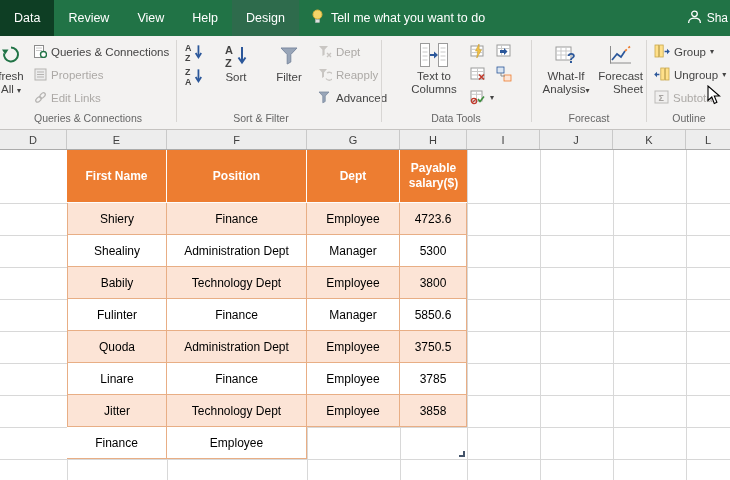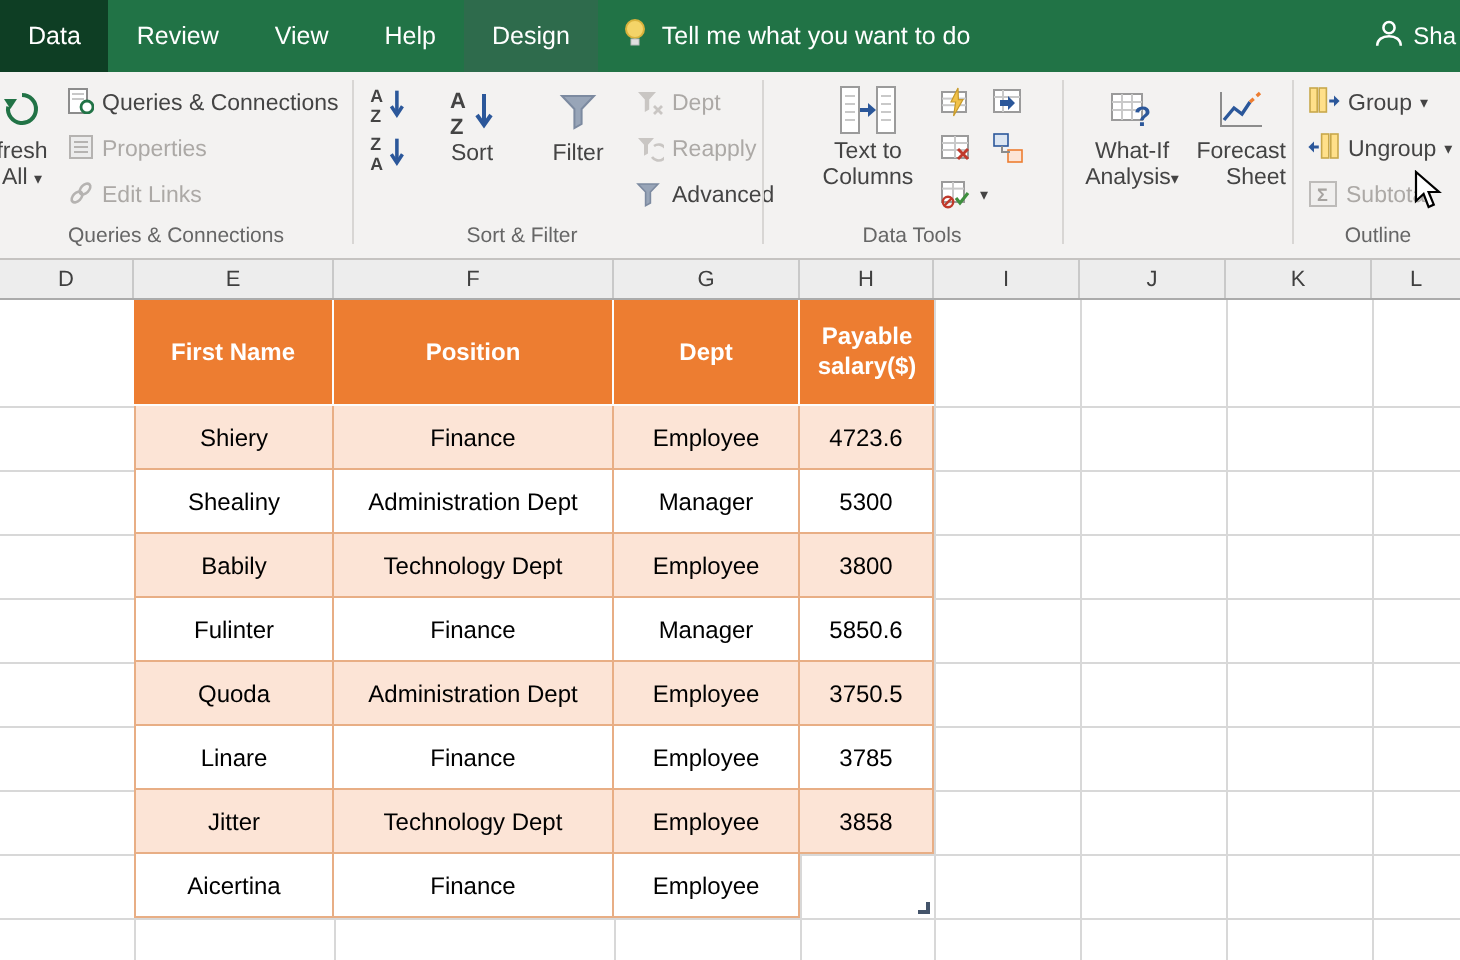--- a/index.html
+++ b/index.html
@@ -279,20 +279,21 @@
     <div class="ric">
       <svg width="24" height="22" viewBox="0 0 24 22">
           <line x1="2.5" y1="2" x2="2.5" y2="19.5" stroke="#8C8C8C"></line>
           <line x1="2" y1="19" x2="23" y2="19" stroke="#8C8C8C"></line>
           <polyline points="4,16 9,10 13,13 17,7" fill="none" stroke="#2B579A" stroke-width="1.7"></polyline>
           <polyline points="17,7 22,2.5" fill="none" stroke="#ED7D31" stroke-width="1.7" stroke-dasharray="2.5,2"></polyline>
         </svg>
     </div>
     <div class="lbl" style="max-width:46px;text-align:right;">Forecast Sheet</div>
   </div>
+  <div class="glabel" style="left:533px; width:112px;">Forecast</div>
   <div class="vdiv" style="left:646px;"></div>
 
   <div class="rsmall" style="left:654px; top:6px;">
     <span>
       <svg width="16" height="15" viewBox="0 0 16 15">
           <rect x="1" y="1" width="3.6" height="12" fill="#FFE08A" stroke="#C8A84B" stroke-width="0.8"></rect>
           <rect x="5.6" y="1" width="3.6" height="12" fill="#FFE08A" stroke="#C8A84B" stroke-width="0.8"></rect>
           <path d="M10.6 7.5 h2.4" stroke="#2B579A" stroke-width="1.5"></path>
           <polygon points="13,4.8 13,10.2 15.8,7.5" fill="#2B579A"></polygon>
         </svg>
@@ -391,21 +392,20 @@
     <div class="tc c0">Linare</div>
     <div class="tc">Finance</div>
     <div class="tc">Employee</div>
     <div class="tc">3785</div>
 
     <div class="tc c0 alt">Jitter</div>
     <div class="tc alt">Technology Dept</div>
     <div class="tc alt">Employee</div>
     <div class="tc alt">3858</div>
 
-    <div class="tc c0">Aicertina</div>
     <div class="tc">Finance</div>
     <div class="tc">Employee</div>
 
     <div class="tbl-handle"></div>
   </div>
 </div>
 
 <div class="cursor">
   <svg width="14" height="20" viewBox="0 0 14 20">
       <polygon points="1,1 1,15.5 4.8,12 7.3,18.5 9.9,17.3 7.3,11 12.5,11" fill="#fff" stroke="#000" stroke-width="1.1"></polygon>

